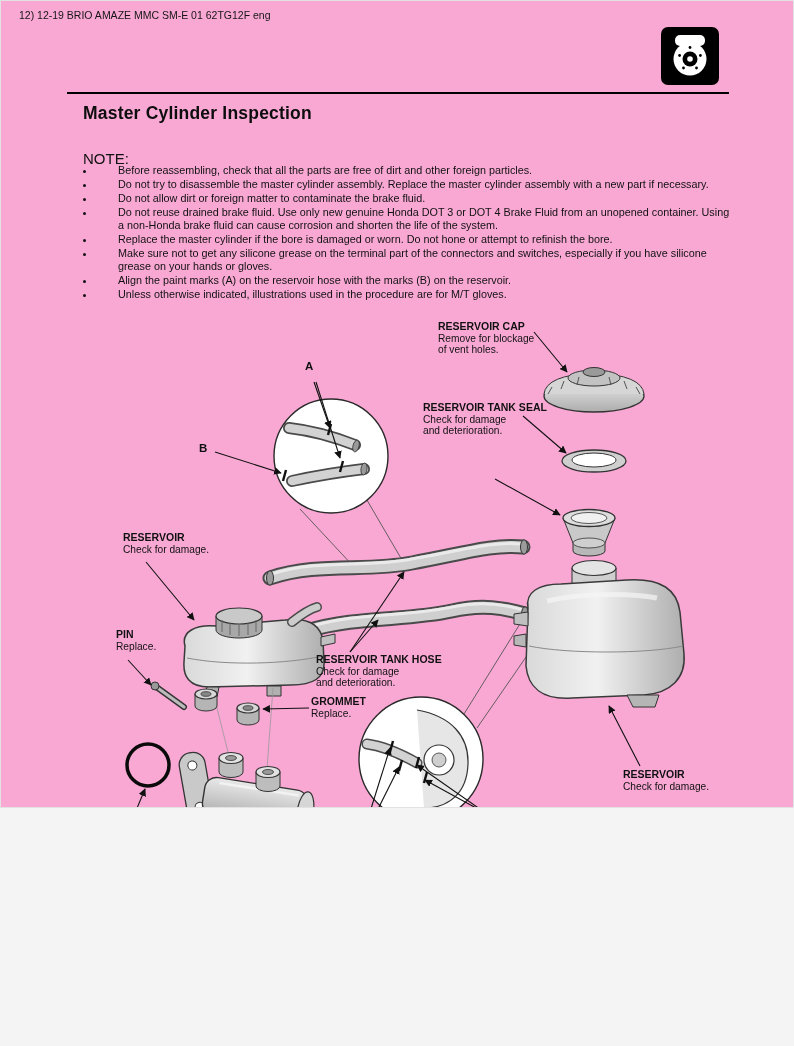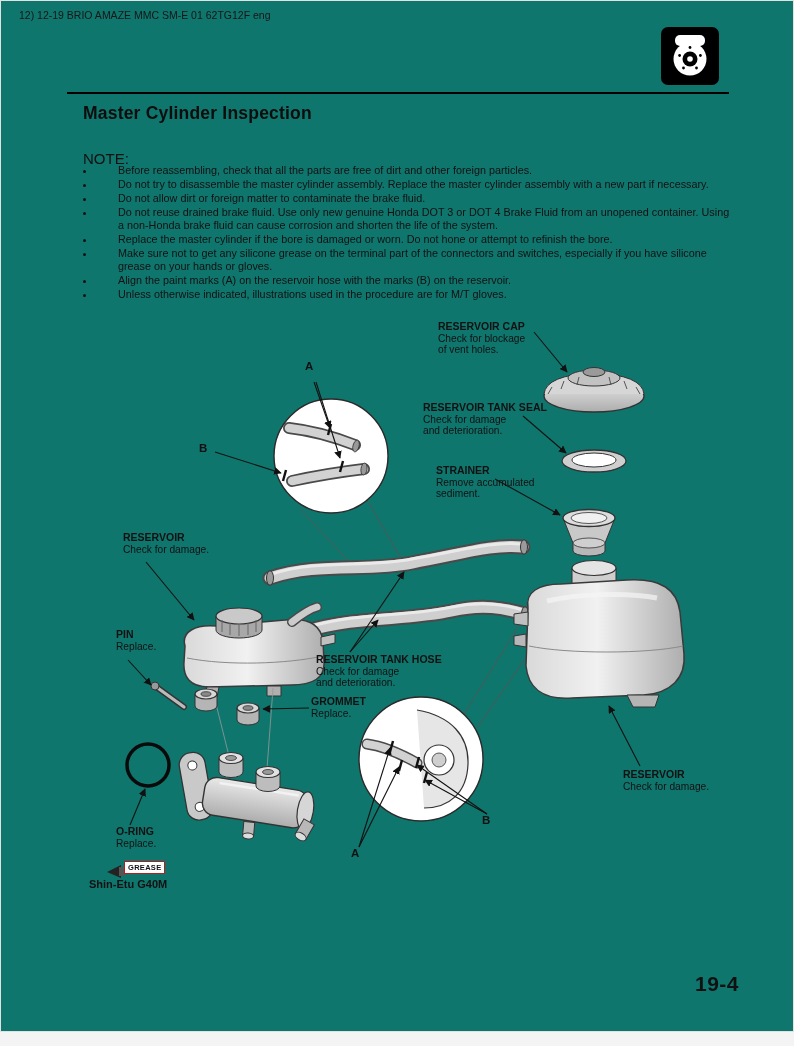--- a/index.html
+++ b/index.html
@@ -1,18 +1,18 @@
 <!DOCTYPE html>
 <html><head>
 <meta charset="utf-8">
 <style>
   * { margin:0; padding:0; box-sizing:border-box; }
   html,body { width:794px; height:1046px; }
   body { background:#f4f4f4; font-family:"Liberation Sans", sans-serif; color:#111; }
-  .page { position:relative; width:794px; height:1032px; background:#0f766e; border:1px solid #e2e2e2; overflow:hidden; }
+  .page { position:relative; width:794px; height:808px; background:#f9a8d4; border:1px solid #e2e2e2; overflow:hidden; }
 
   .header-code { position:absolute; left:18px; top:8px; font-size:10.5px; color:#151515; }
   .icon-badge { position:absolute; left:660px; top:26px; width:58px; height:58px; }
   .rule { position:absolute; left:66px; top:91px; width:662px; height:2px; background:#000; border:none; }
   .title { position:absolute; left:82px; top:102px; font-size:17.5px; font-weight:bold; letter-spacing:.2px; color:#0d0d0d; }
 
   .note-label { position:absolute; left:82px; top:149px; font-size:15px; }
   .note-list { position:absolute; left:82px; top:163px; width:648px; font-size:10.8px; line-height:13.4px; list-style:disc; padding-left:13px; }
   .note-list li { margin:0 0 .5px 0;padding-left:22px; }
 
@@ -245,33 +245,28 @@
         <line x1="148" y1="136" x2="214" y2="157" marker-end="url(#arr)"></line>
         <line x1="420" y1="498" x2="350" y2="449" marker-end="url(#arr)"></line>
         <line x1="420" y1="498" x2="358" y2="464" marker-end="url(#arr)"></line>
         <line x1="292" y1="531" x2="323" y2="432" marker-end="url(#arr)"></line>
         <line x1="292" y1="531" x2="332" y2="451" marker-end="url(#arr)"></line>
       </g>
     </svg>
 
     <div class="part-label" style="left:371px;top:5px">
       <div class="lbl-title">RESERVOIR CAP</div>
-      <div class="lbl-desc">Check for blockage
+      <div class="lbl-desc">Remove for blockage
 of vent holes.</div>
     </div>
     <div class="part-label" style="left:356px;top:86px">
       <div class="lbl-title">RESERVOIR TANK SEAL</div>
       <div class="lbl-desc">Check for damage
 and deterioration.</div>
     </div>
-    <div class="part-label" style="left:369px;top:149px">
-      <div class="lbl-title">STRAINER</div>
-      <div class="lbl-desc">Remove accumulated
-sediment.</div>
-    </div>
     <div class="part-label" style="left:56px;top:216px">
       <div class="lbl-title">RESERVOIR</div>
       <div class="lbl-desc">Check for damage.</div>
     </div>
     <div class="part-label" style="left:49px;top:313px">
       <div class="lbl-title">PIN</div>
       <div class="lbl-desc">Replace.</div>
     </div>
     <div class="part-label" style="left:249px;top:338px">
       <div class="lbl-title">RESERVOIR TANK HOSE</div>

